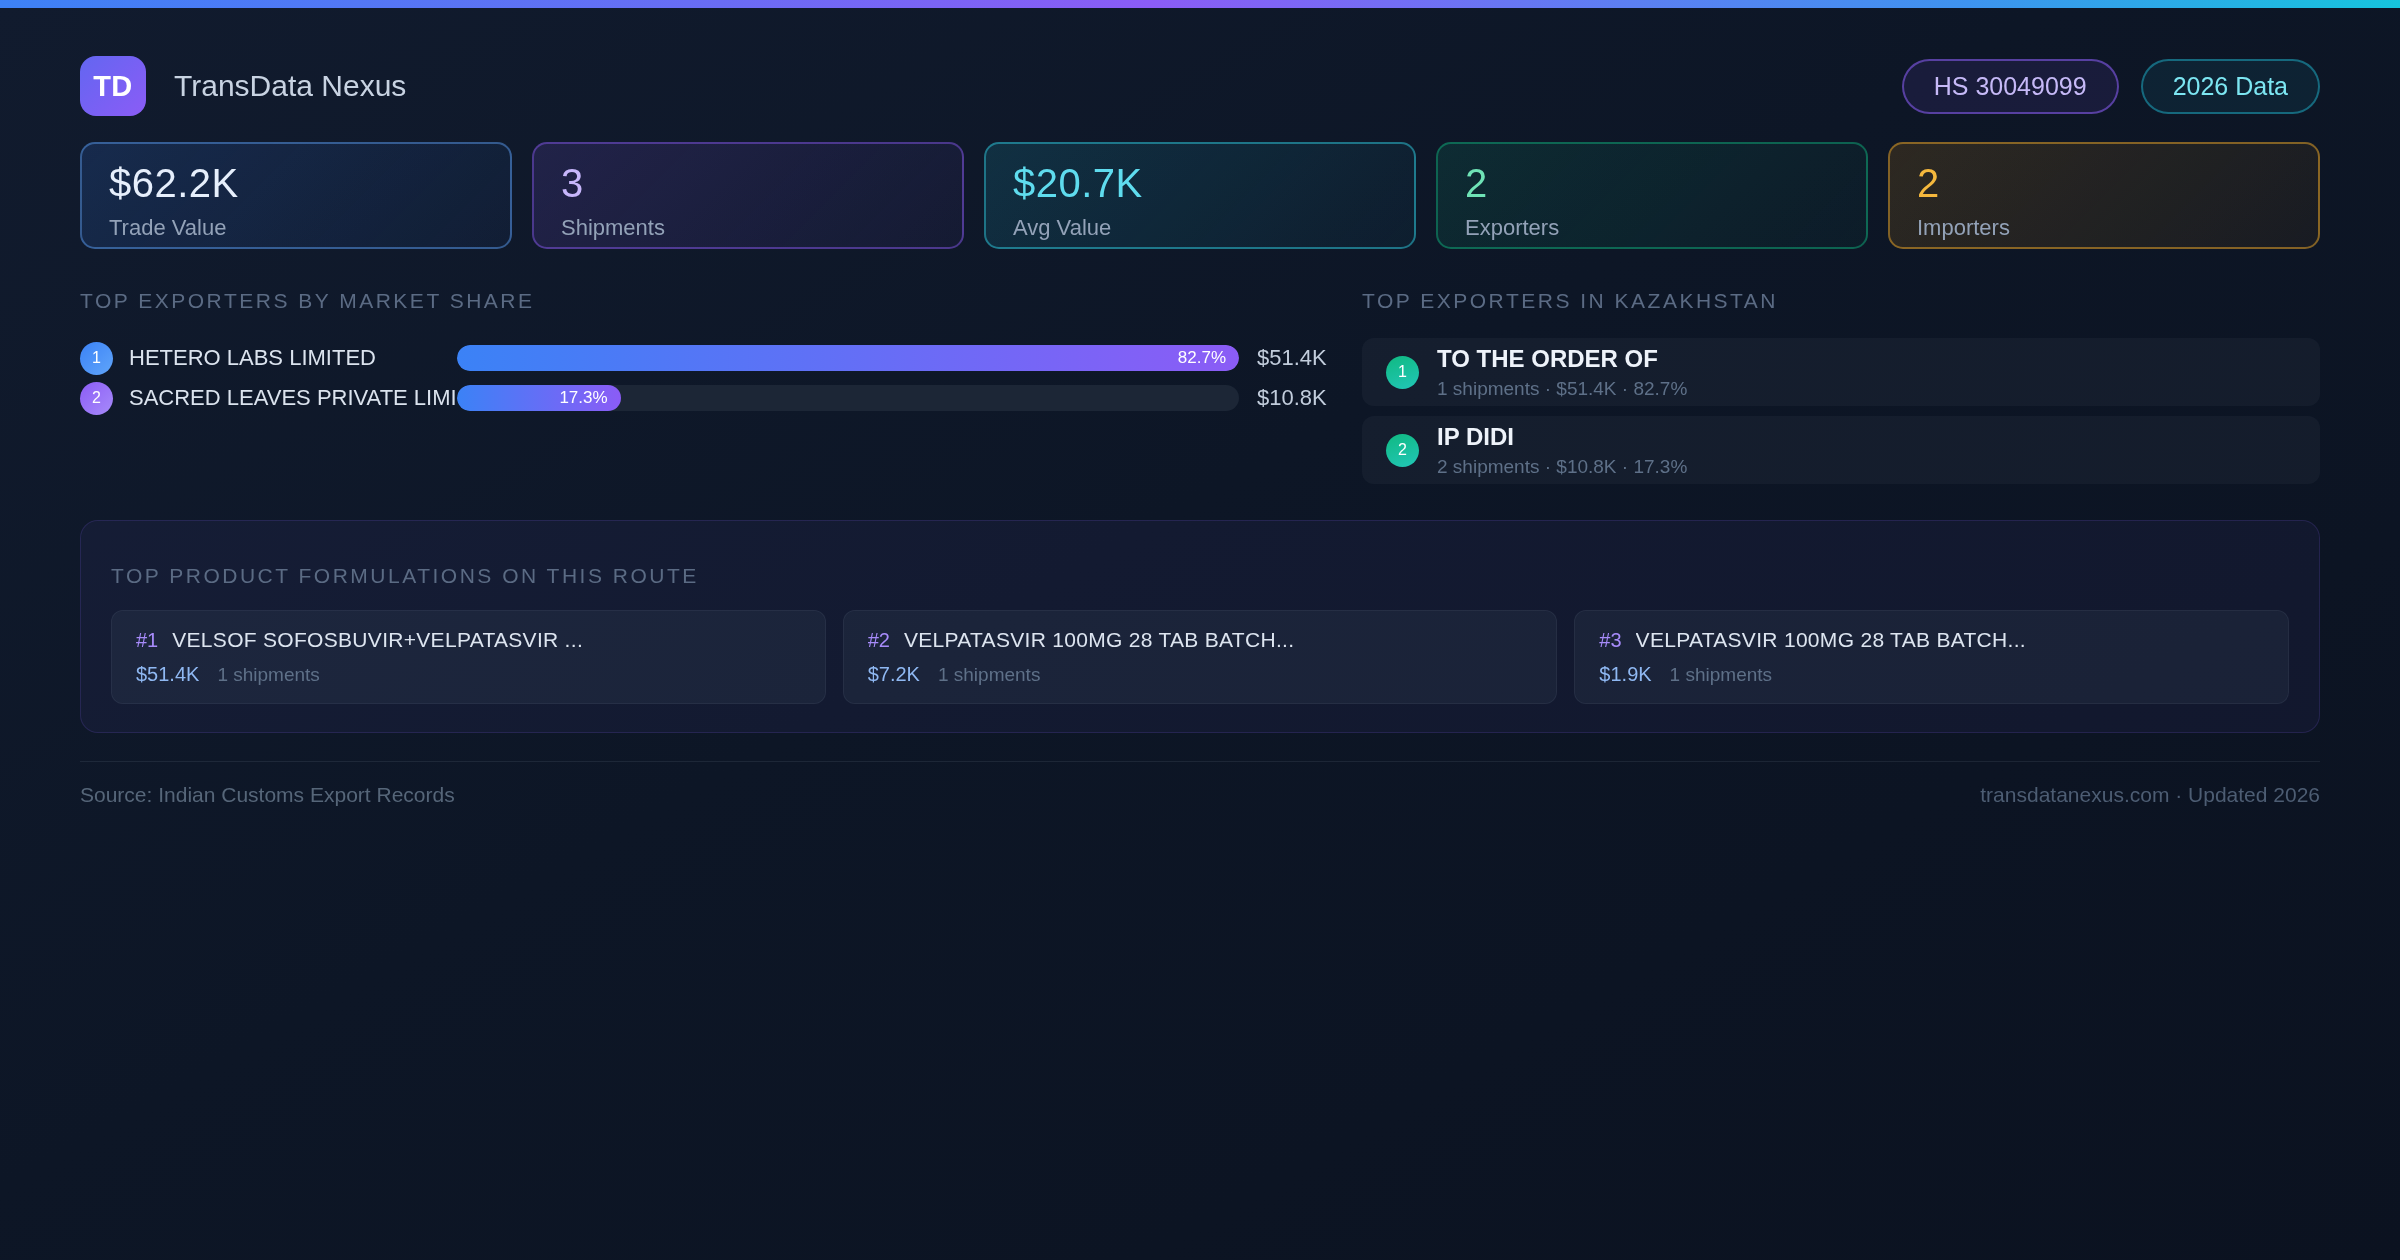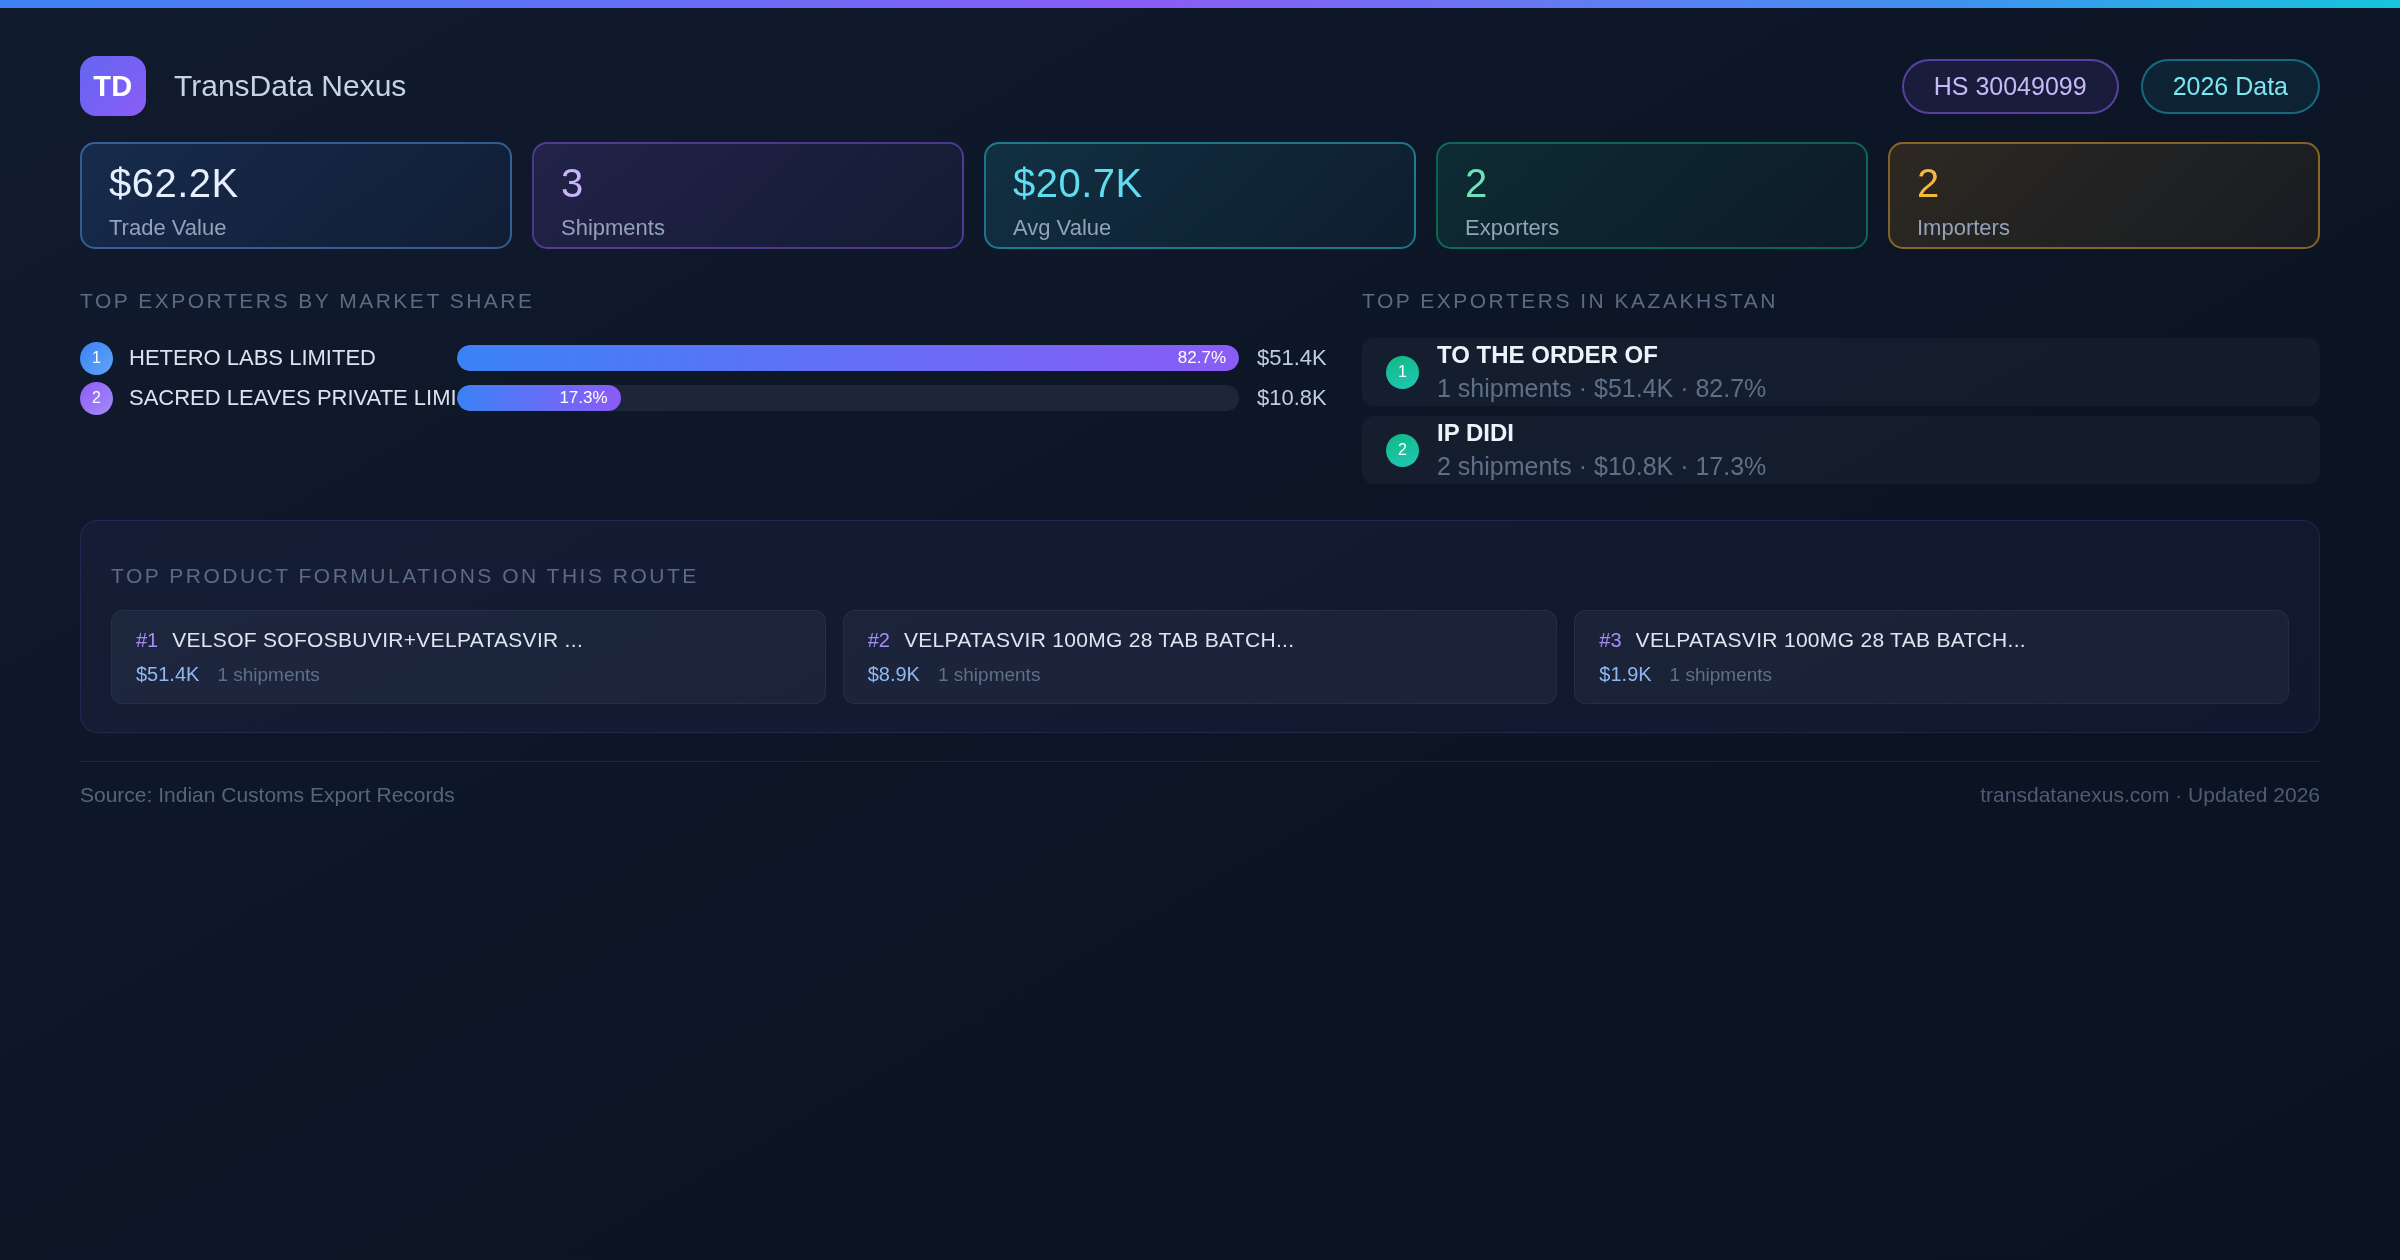--- a/index.html
+++ b/index.html
@@ -80,21 +80,21 @@
   }
   .exp-value { width:105px; margin-left:18px; font-size:22px; color:#c2cddc; }
 
   .imp-rows { margin-top:25px; }
   .imp-card {
     display:flex; align-items:center; height:68px; margin-bottom:10px;
     background:rgba(148,163,184,.06); border-radius:12px; padding:0 24px; cursor:pointer;
   }
   .imp-text { margin-left:18px; min-width:0; }
   .imp-name { font-size:24px; font-weight:600; color:#eef3fa; white-space:nowrap; }
-  .imp-sub  { font-size:25px; color:#5e7088; margin-top:5px; }
+  .imp-sub  { font-size:19px; color:#5e7088; margin-top:5px; }
 
   
   .products {
     margin-top:26px; border-radius:18px; padding:43px 30px 28px;
     background:rgba(113,99,245,.06); border:1px solid rgba(139,92,246,.16);
   }
   .prod-cards { display:flex; gap:17px; margin-top:22px; }
   .prod-card {
     flex:1; min-width:0; border-radius:12px; padding:17px 24px; cursor:pointer;
     background:rgba(148,163,184,.07); border:1px solid rgba(148,163,184,.09);
@@ -225,21 +225,21 @@
           <span class="prod-ship">1 shipments</span>
         </div>
       </div>
 
       <div class="prod-card">
         <div class="prod-line1">
           <span class="prod-rank">#2</span>
           <span class="prod-name">VELPATASVIR 100MG 28 TAB BATCH...</span>
         </div>
         <div class="prod-line2">
-          <span class="prod-value">$8.9K</span>
+          <span class="prod-value">$7.2K</span>
           <span class="prod-ship">1 shipments</span>
         </div>
       </div>
 
       <div class="prod-card">
         <div class="prod-line1">
           <span class="prod-rank">#3</span>
           <span class="prod-name">VELPATASVIR 100MG 28 TAB BATCH...</span>
         </div>
         <div class="prod-line2">

